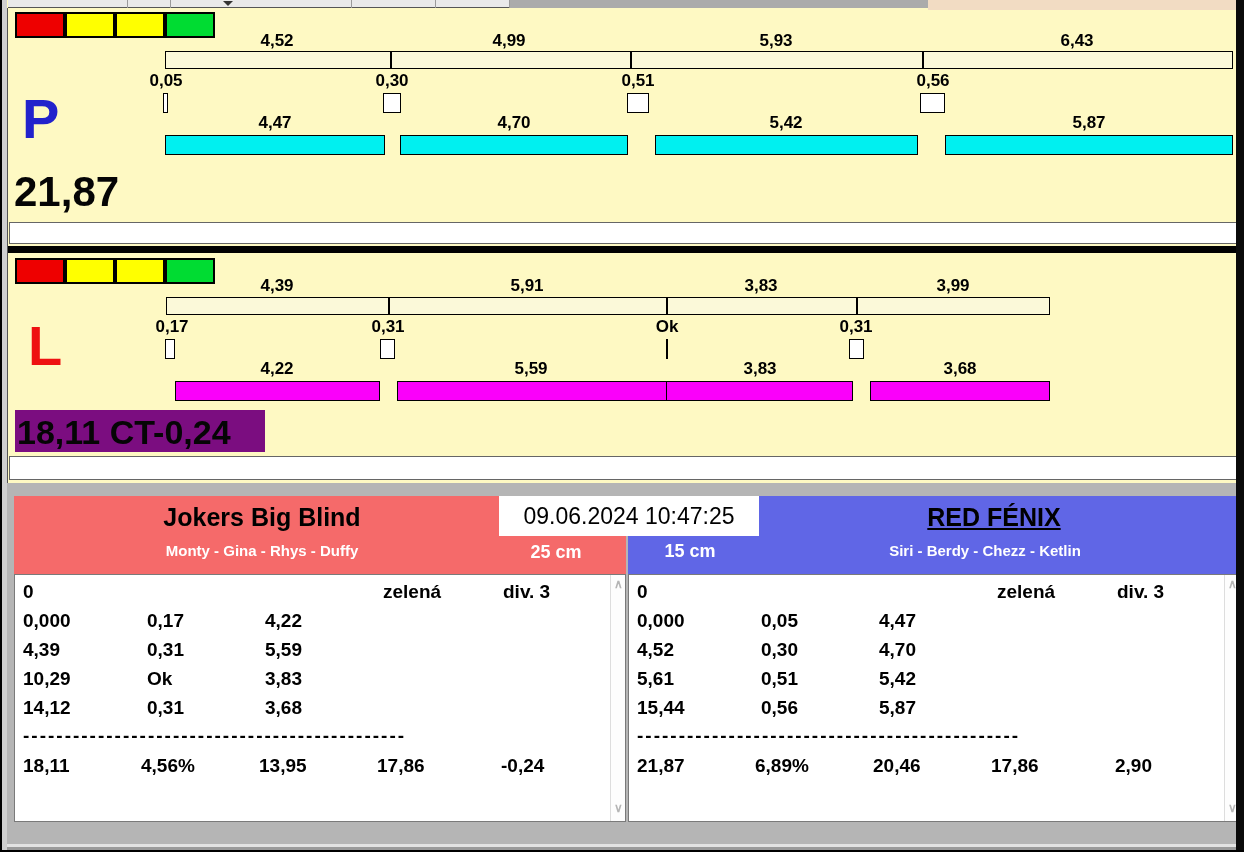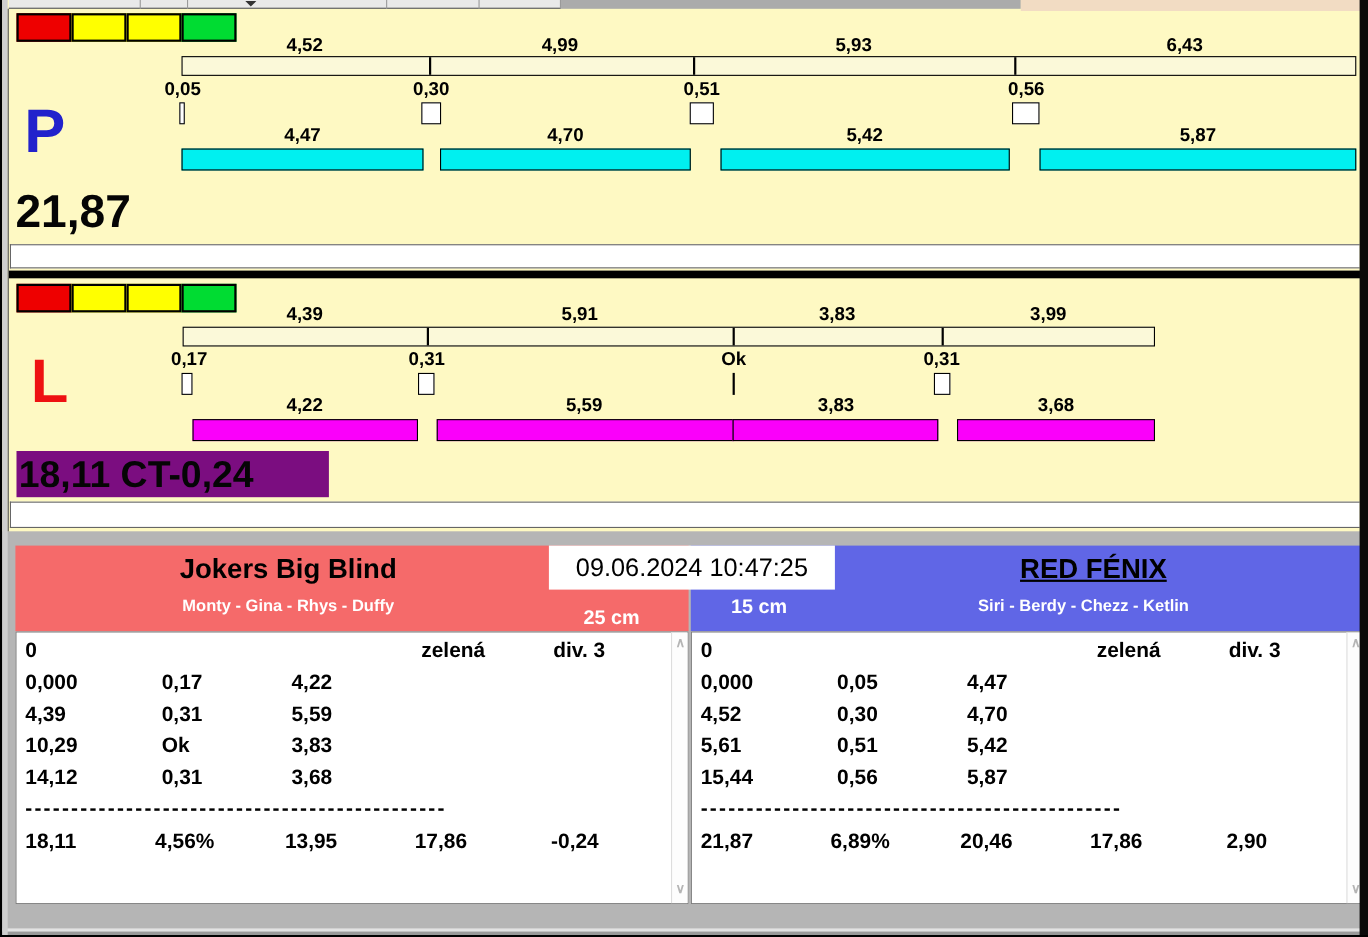--- a/index.html
+++ b/index.html
@@ -133,33 +133,33 @@
     <div class="lbl" style="left:760px;top:106px;">3,83</div>
     <div class="lbl" style="left:960px;top:106px;">3,68</div>
 
     <div class="bar" style="left: 175px; top: 128px; width: 205px; height: 20px; background: rgb(250, 0, 250);"></div>
     <div class="bar" style="left: 397px; top: 128px; width: 270px; height: 20px; background: rgb(250, 0, 250);"></div>
     <div class="bar" style="left: 666px; top: 128px; width: 187px; height: 20px; background: rgb(250, 0, 250);"></div>
     <div class="bar" style="left: 870px; top: 128px; width: 180px; height: 20px; background: rgb(250, 0, 250);"></div>
 
     <div class="lane-letter" style="left: 28px; top: 65px; color: rgb(238, 17, 17);">L</div>
 
-    <div class="abs" style="left: 15px; top: 157px; width: 284px; height: 42px; background: rgb(123, 13, 128);">
+    <div class="abs" style="left: 15px; top: 157px; width: 250px; height: 42px; background: rgb(123, 13, 128);">
       <div class="lane-total" style="left:2px;top:5px;font-size:34px;">18,11 CT-0,24</div>
     </div>
 
     <div class="whitestrip" style="left:9px;top:203px;width:1227px;height:24px;"></div>
   </div>
 
   <div class="abs" style="left: 0px; top: 483px; width: 1244px; height: 369px; background: rgb(181, 181, 181);">
 
     <div class="hdr" style="left: 14px; top: 13px; width: 612px; background: rgb(245, 106, 106);">
       <div class="hdr-title" style="left:0;top:7px;width:496px;">Jokers Big Blind</div>
       <div class="hdr-sub" style="left:0;top:46px;width:496px;">Monty - Gina - Rhys - Duffy</div>
-      <div class="hdr-height" style="left:492px;top:55px;">25 cm</div>
+      <div class="hdr-height" style="left:492px;top:46px;">25 cm</div>
     </div>
 
     <div class="hdr" style="left: 628px; top: 13px; width: 612px; background: rgb(96, 102, 230);">
       <div class="hdr-title" style="left:130px;top:7px;width:472px;text-decoration:underline;">RED FÉNIX</div>
       <div class="hdr-sub" style="left:112px;top:46px;width:490px;">Siri - Berdy - Chezz - Ketlin</div>
       <div class="hdr-height" style="left:12px;top:45px;">15 cm</div>
     </div>
 
     <div class="timestamp" style="top:13px;">09.06.2024 10:47:25</div>
 

